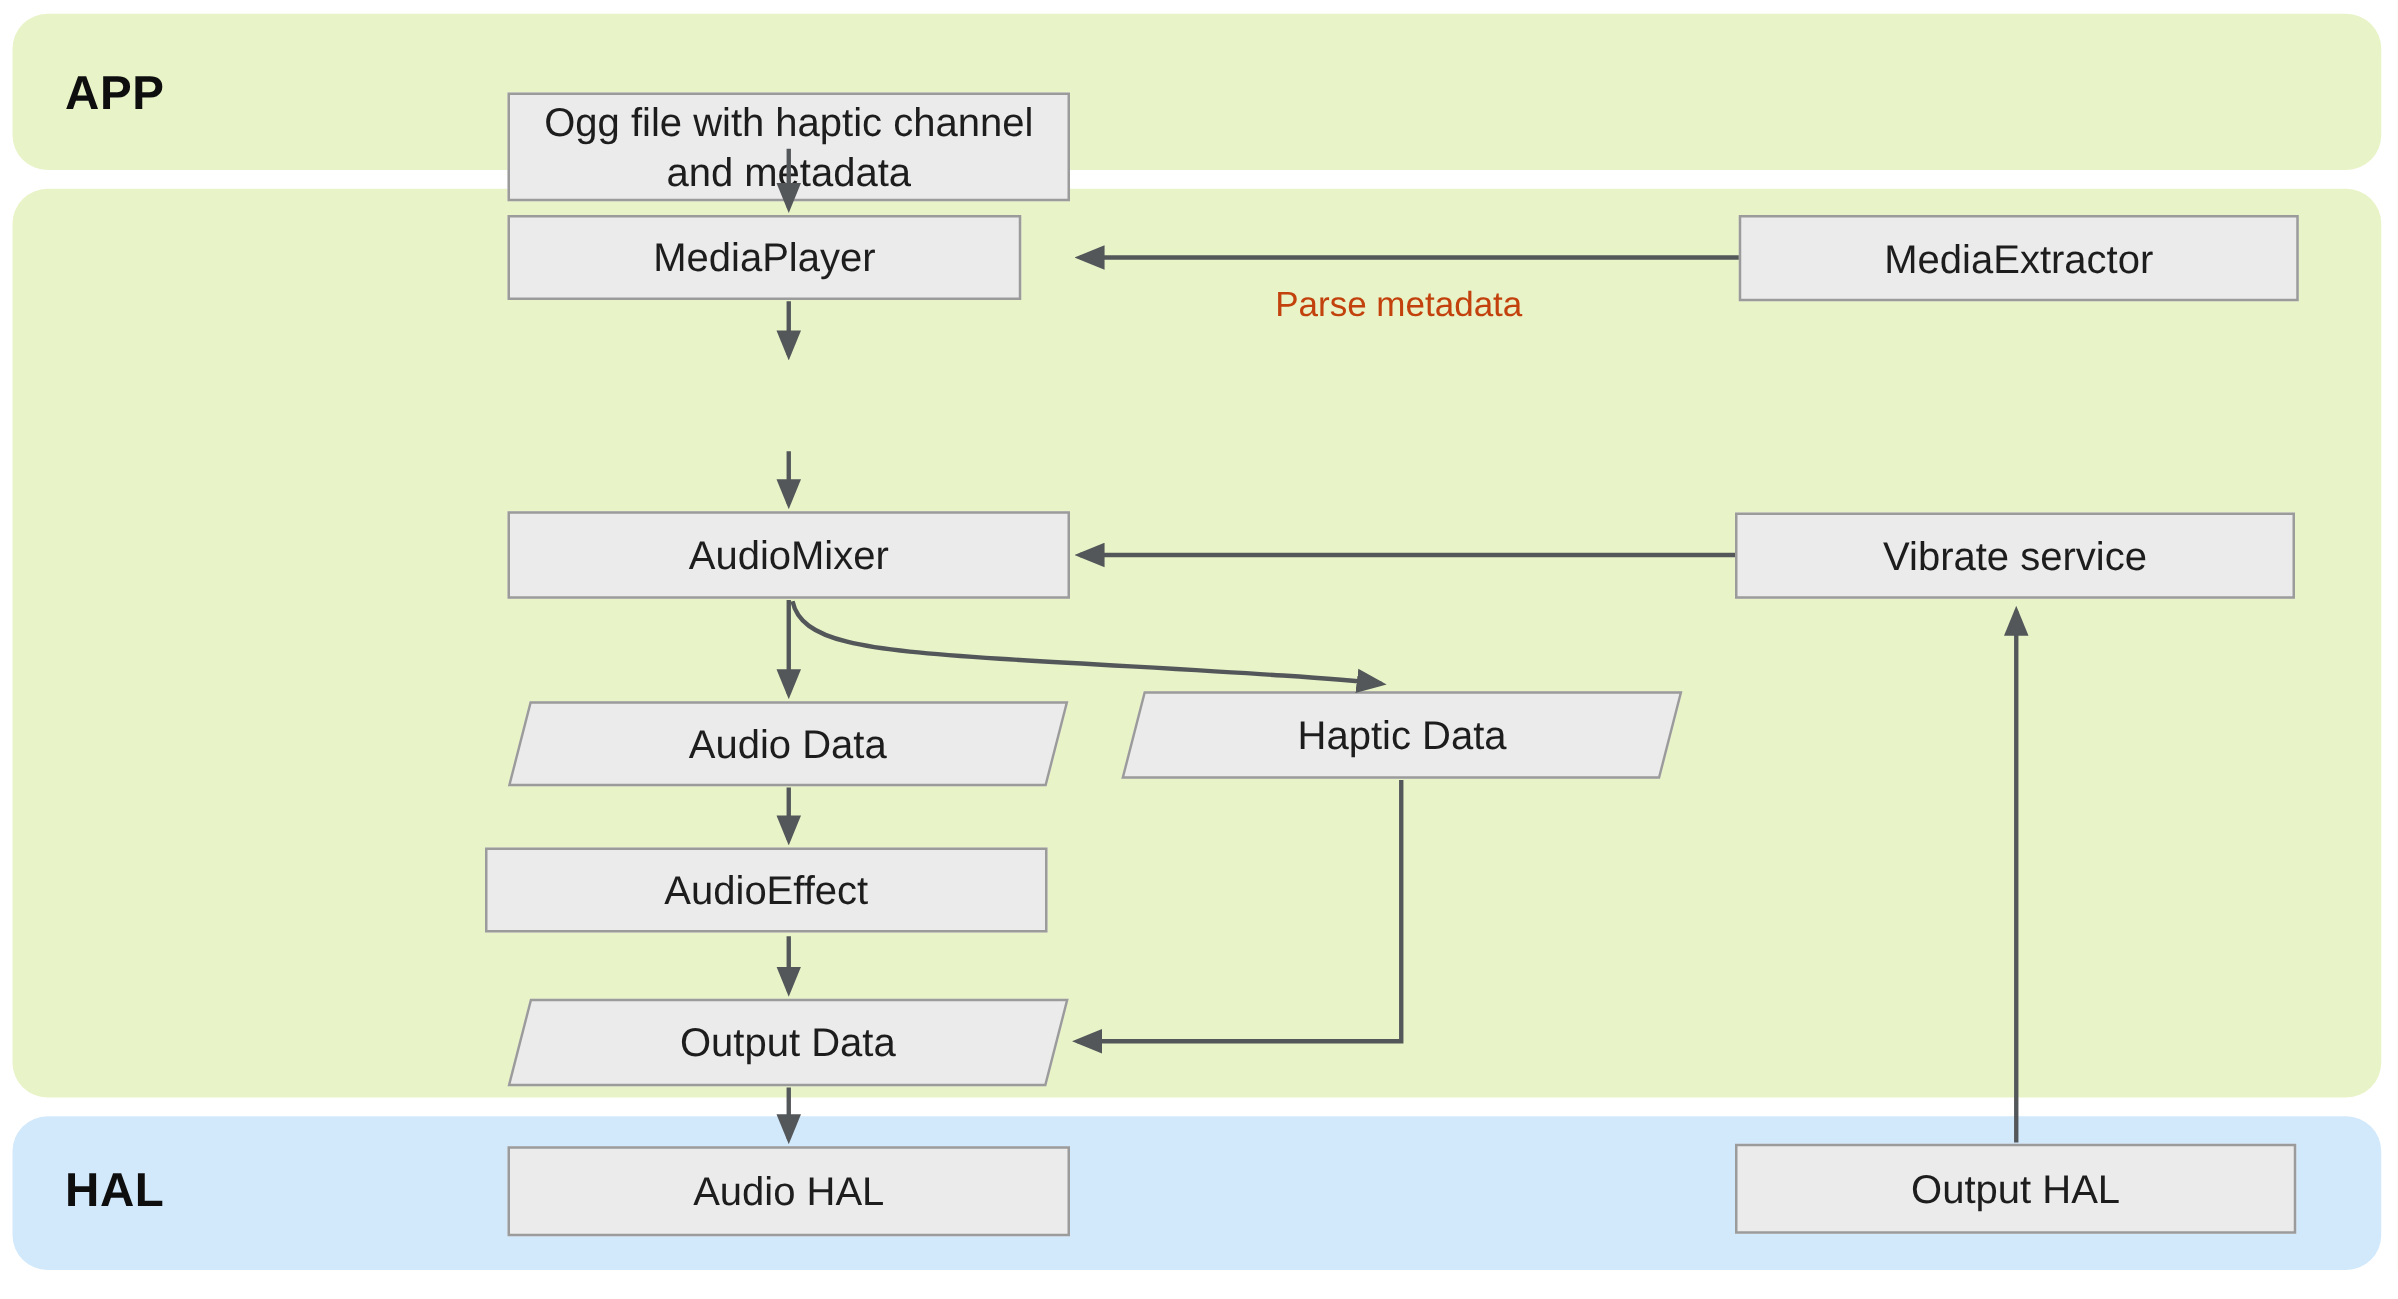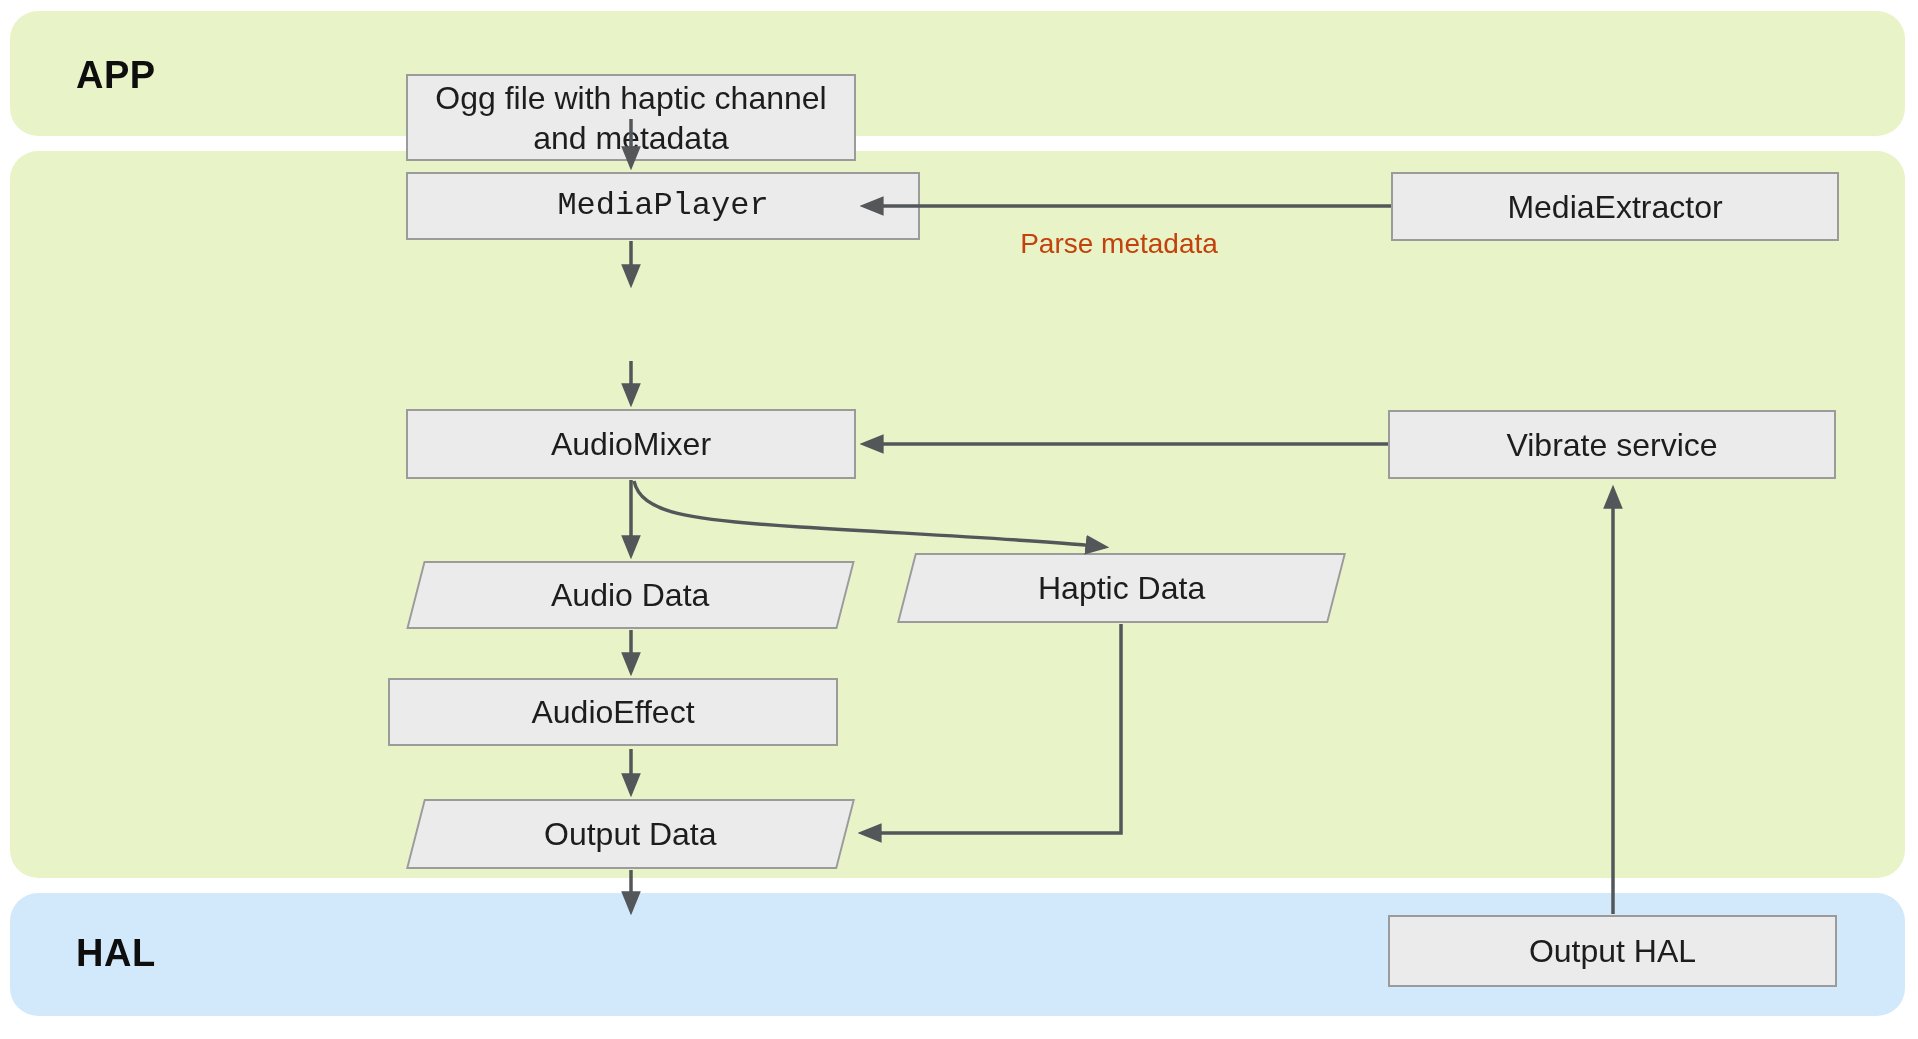--- a/index.html
+++ b/index.html
@@ -7,36 +7,36 @@
     position:relative;width:1918px;height:1039px;background:#ffffff;overflow:hidden;
     font-family:"Liberation Sans", sans-serif;color:#202124;
   }
   
   .band{position:absolute;left:10px;width:1895px;border-radius:28px;}
   .band.app{top:11px;height:125px;background:#e8f3c7;}
   .band.framework{top:151px;height:727px;background:#e8f3c7;}
   .band.hal{top:893px;height:123px;background:#d2e9fb;}
   .band-label{
     position:absolute;left:52px;font-weight:bold;font-size:38px;line-height:47px;
-    color:#0e0e0e;letter-spacing:.5px;z-index:3;margin-left:24px;
+    color:#0e0e0e;letter-spacing:.5px;z-index:3;
   }
   .band-label.app{top:52px;}
   .band-label.framework{top:462px;width:310px;}
   .band-label.hal{top:930px;}
   
   .node{
     position:absolute;background:#ebebeb;border:2px solid #9b9b9b;
     display:flex;align-items:center;justify-content:center;text-align:center;
     font-size:32px;color:#1d1d1d;z-index:1;box-sizing:border-box;line-height:1.25;
   }
   .para{transform:skewX(-14.4deg);}
   .para .lbl{transform:skewX(14.4deg);}
   
   .n-ogg        {left:406px;top:30px; width:450px;height:87px;margin-top:44px;}
-  .n-mediaplayer{left:406px;top:172px;width:514px;height:68px;font-family:Liberation Mono, monospace;}
+  .n-mediaplayer{left:406px;top:172px;width:411px;height:68px;}
   .n-audiotrack {left:406px;top:290px;width:450px;height:70px;}
   .n-audiomixer {left:406px;top:409px;width:450px;height:70px;}
   .n-audiodata  {left:415px;top:561px;width:431px;height:68px;}
   .n-audioeffect{left:388px;top:678px;width:450px;height:68px;}
   .n-outputdata {left:415px;top:799px;width:431px;height:70px;}
   .n-audiohal   {left:406px;top:917px;width:450px;height:72px;}
   
   .n-mediaextractor{left:1391px;top:172px;width:448px;height:69px;}
   .n-vibrateservice{left:1388px;top:410px;width:448px;height:69px;text-align:right;}
   .n-hapticdata    {left:906px;top:553px;width:431px;height:70px;}
@@ -72,20 +72,23 @@
   </div>
   <div class="node para n-audiodata">
     <span class="lbl">Audio Data</span>
   </div>
   <div class="node n-audioeffect">
     <span class="lbl">AudioEffect</span>
   </div>
   <div class="node para n-outputdata">
     <span class="lbl">Output Data</span>
   </div>
+  <div class="node n-audiohal">
+    <span class="lbl">Audio HAL</span>
+  </div>
 
   <div class="node n-mediaextractor">
     <span class="lbl">MediaExtractor</span>
   </div>
   <div class="node n-vibrateservice">
     <span class="lbl">Vibrate service</span>
   </div>
   <div class="node para n-hapticdata">
     <span class="lbl">Haptic Data</span>
   </div>

